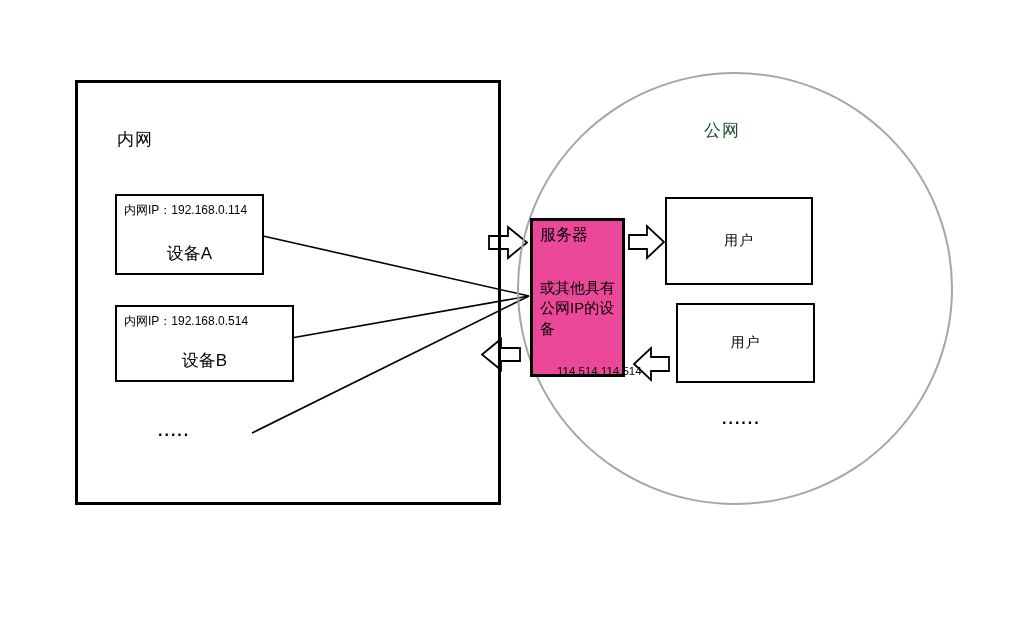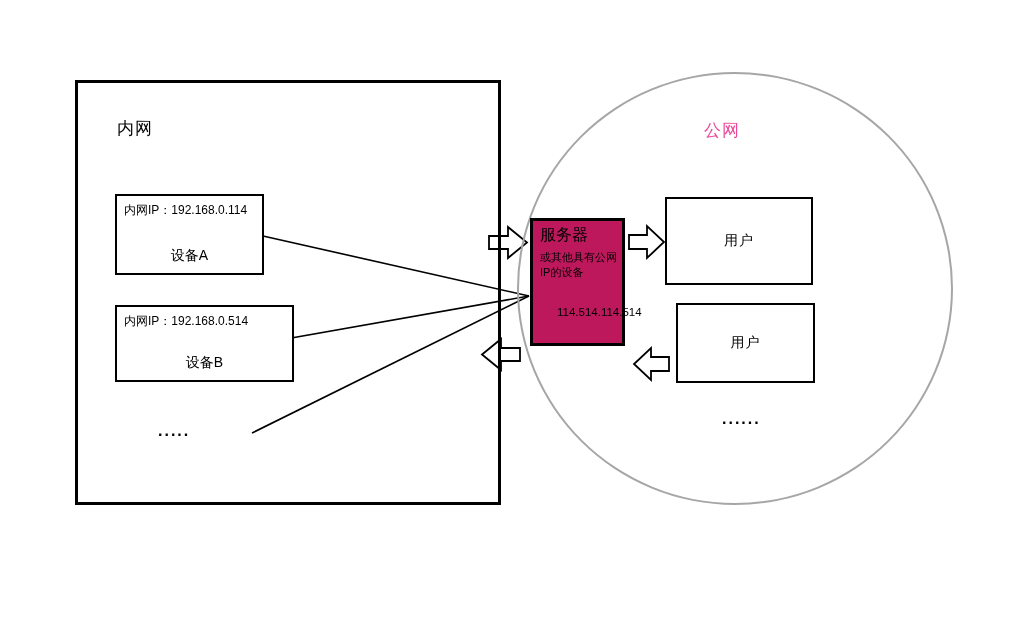--- a/index.html
+++ b/index.html
@@ -31,22 +31,22 @@
   .intranet-box {
     left: 75px; top: 80px;
     width: 426px; height: 425px;
     border: 3px solid #000;
   }
   .region-label {
     position: absolute;
     font-size: 17px;
     letter-spacing: 1px;
   }
-  .intranet-label { left: 117px; top: 117px; text-align: center; }
-  .public-label { left: 704px; top: 119px; color: #ec4899; }
+  .intranet-label { left: 117px; top: 128px; text-align: center; }
+  .public-label { left: 704px; top: 119px; color: #14532d; }
   .public-circle {
     left: 517px; top: 72px;
     width: 436px; height: 433px;
     border: 2px solid #a6a6a6;
     border-radius: 50%;
   }
   .device-box {
     border: 2px solid #000;
     display: flex;
     flex-direction: column;
@@ -56,49 +56,50 @@
     background: #fff;
   }
   .device-a-box { left: 115px; top: 194px; width: 149px; height: 81px; }
   .device-b-box { left: 115px; top: 305px; width: 179px; height: 77px; }
   .device-ip {
     font-size: 12px;
     margin: 2px 0 6px 1px;
     white-space: nowrap;
   }
   .device-name {
-    font-size: 14px;
+    font-size: 17px;
     align-self: center;
     margin-bottom: 4px;
   }
   .ellipsis {
     position: absolute;
     font-size: 16px;
     letter-spacing: 2px;
     font-weight: bold;
   }
   .intranet-ellipsis { left: 158px; top: 422px; }
   .public-ellipsis { left: 722px; top: 410px; }
   .server-box {
     left: 530px; top: 218px;
-    width: 95px; height: 128px;
+    width: 95px; height: 159px;
     border: 3px solid #000;
-    background: #be185d;
+    background: #ec4899;
     padding: 4px 5px;
     display: flex;
     flex-direction: column;
   }
   .server-name {
     font-size: 16px;
     margin: 0 0 4px 2px;
   }
   .server-subtitle {
-    font-size: 11px;
+    font-size: 15px;
     line-height: 1.35;
     margin-left: 2px;
+    margin-top: 28px;
   }
   .server-ip {
     font-size: 11.5px;
     margin-top: 26px;
     margin-left: 19px;
     white-space: nowrap;
   }
   .user-box {
     border: 2px solid #000;
     display: flex;

